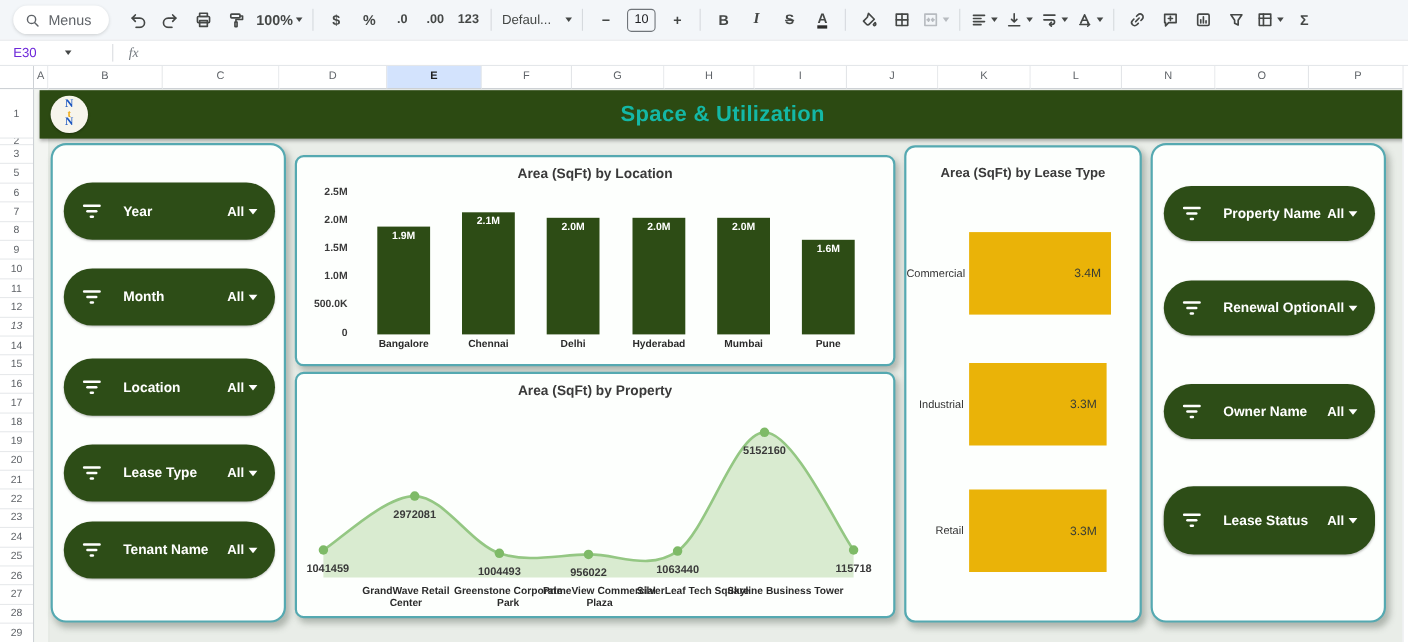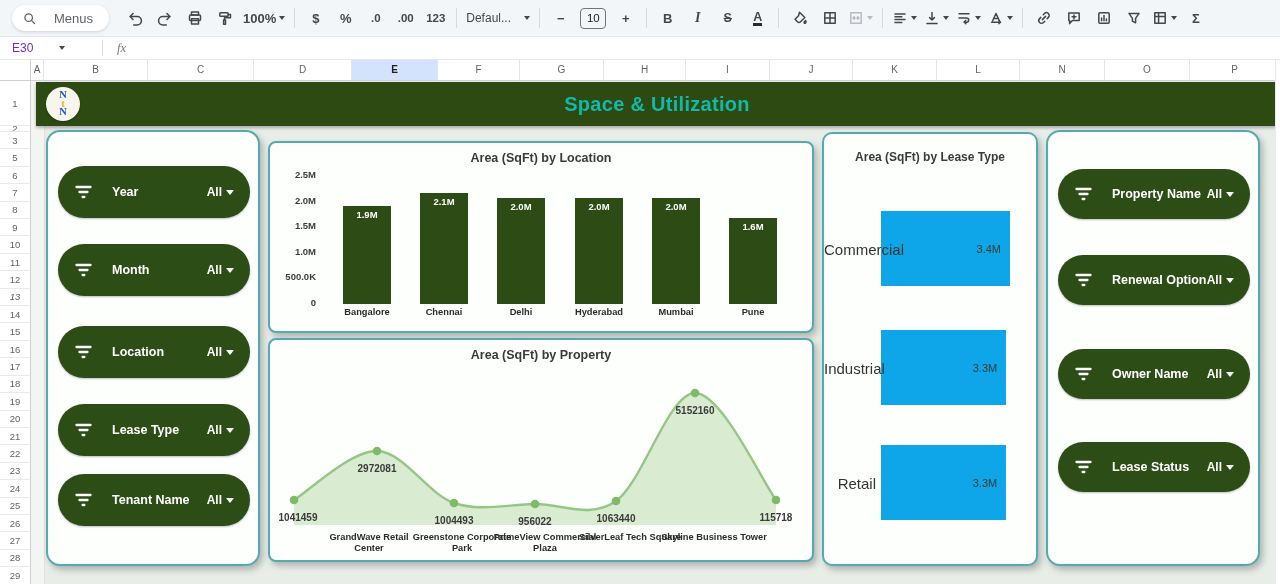--- a/index.html
+++ b/index.html
@@ -2,21 +2,21 @@
 <html><head>
 <meta charset="utf-8">
 <style>
   html,body{margin:0;padding:0;background:#fff;}
   .app{position:relative;width:1280px;height:584px;overflow:hidden;background:#fff;
        font-family:"Liberation Sans",sans-serif;-webkit-font-smoothing:antialiased;}
 
   
   .toolbar{position:absolute;left:0;top:0;width:100%;height:36px;background:#f3f6f9;
            display:flex;align-items:center;padding-left:12px;box-sizing:border-box;gap:1px;}
-  .menus-pill{display:flex;align-items:center;gap:18px;background:#fff;border-radius:14px;height:26px;
+  .menus-pill{display:flex;align-items:center;gap:8px;background:#fff;border-radius:14px;height:26px;
               padding:0 16px 0 11px;box-shadow:0 1px 3px rgba(60,64,67,.20);margin-right:10px;}
   .menus-pill span{font-size:13px;color:#5f6368;}
   .tb-btn{height:26px;min-width:23px;padding:0 3px;display:flex;align-items:center;justify-content:center;
           border-radius:4px;color:#444746;}
   .tb-btn svg{stroke:#444746;fill:none;stroke-width:1.5;stroke-linecap:round;stroke-linejoin:round;}
   .tb-btn.grey svg{stroke:#b7bbc0;}
   .tb-txt{font-weight:bold;font-size:11.5px;color:#444746;}
   .tb-big{font-size:13px;}
   .tb-divider{width:1px;height:20px;background:#d6dade;margin:0 5px;}
   .caret-d{width:0;height:0;border-left:3.5px solid transparent;border-right:3.5px solid transparent;
@@ -86,24 +86,24 @@
   .vbar span{position:absolute;left:0;right:0;top:3px;text-align:center;color:#fff;font-size:9.5px;font-weight:bold;}
   .xtick{position:absolute;width:80px;text-align:center;font-size:9.3px;font-weight:bold;color:#2b2b2b;}
 
   
   .area-svg{position:absolute;left:0;top:0;}
   .area-label{position:absolute;transform:translateX(-50%);font-size:10px;font-weight:bold;color:#3a3a3a;white-space:nowrap;}
   .area-cat{position:absolute;width:110px;transform:translateX(-50%);text-align:center;font-size:9.3px;
             font-weight:bold;color:#2b2b2b;line-height:1.2;}
 
   
-  .hbar{position:absolute;background:#0ea5e9;}
+  .hbar{position:absolute;background:#eab308;}
   .hbar span{position:absolute;right:9px;top:50%;transform:translateY(-50%);font-size:11px;color:#373c35;}
   .hbar-cat{position:absolute;left:0;width:52px;text-align:right;transform:translateY(-50%);
-            font-size:15px;color:#333;}
+            font-size:10px;color:#333;}
 
   .scroll-strip{position:absolute;right:0;top:60px;width:4px;bottom:0;background:#fff;border-left:1px solid #e8eaed;z-index:7;}
 </style>
 </head>
 <body>
 
 <div class="app">
 
   <div class="toolbar">
     <div class="menus-pill">
@@ -521,21 +521,21 @@
           <svg width="17" height="14" viewBox="0 0 17 14">
             <g stroke="#ffffff" stroke-width="2.3" stroke-linecap="round" fill="none">
               <line x1="1.5" y1="2" x2="15.5" y2="2"></line>
               <line x1="4.5" y1="7" x2="12.5" y2="7"></line>
               <line x1="7.6" y1="12" x2="9.4" y2="12"></line>
             </g>
           </svg>
           <span class="fb-label">Owner Name</span>
           <span class="fb-value">All<i class="caret-w"></i></span>
         </div>
-        <div class="filter-btn" style="top: 310px; height: 50px;">
+        <div class="filter-btn" style="top: 310px; height: 62px;">
           <svg width="17" height="14" viewBox="0 0 17 14">
             <g stroke="#ffffff" stroke-width="2.3" stroke-linecap="round" fill="none">
               <line x1="1.5" y1="2" x2="15.5" y2="2"></line>
               <line x1="4.5" y1="7" x2="12.5" y2="7"></line>
               <line x1="7.6" y1="12" x2="9.4" y2="12"></line>
             </g>
           </svg>
           <span class="fb-label">Lease Status</span>
           <span class="fb-value">All<i class="caret-w"></i></span>
         </div>

